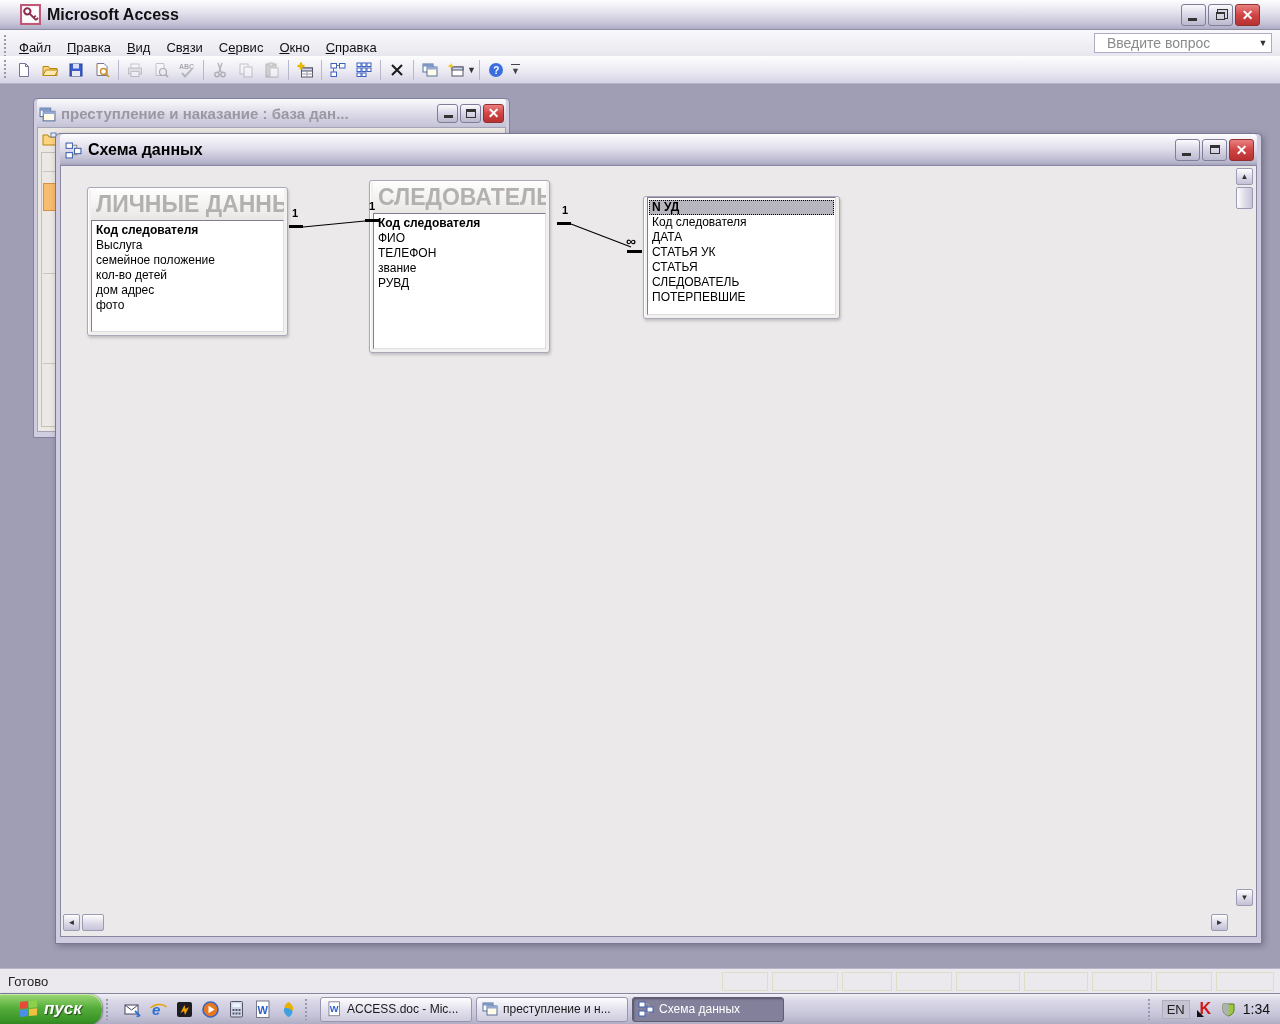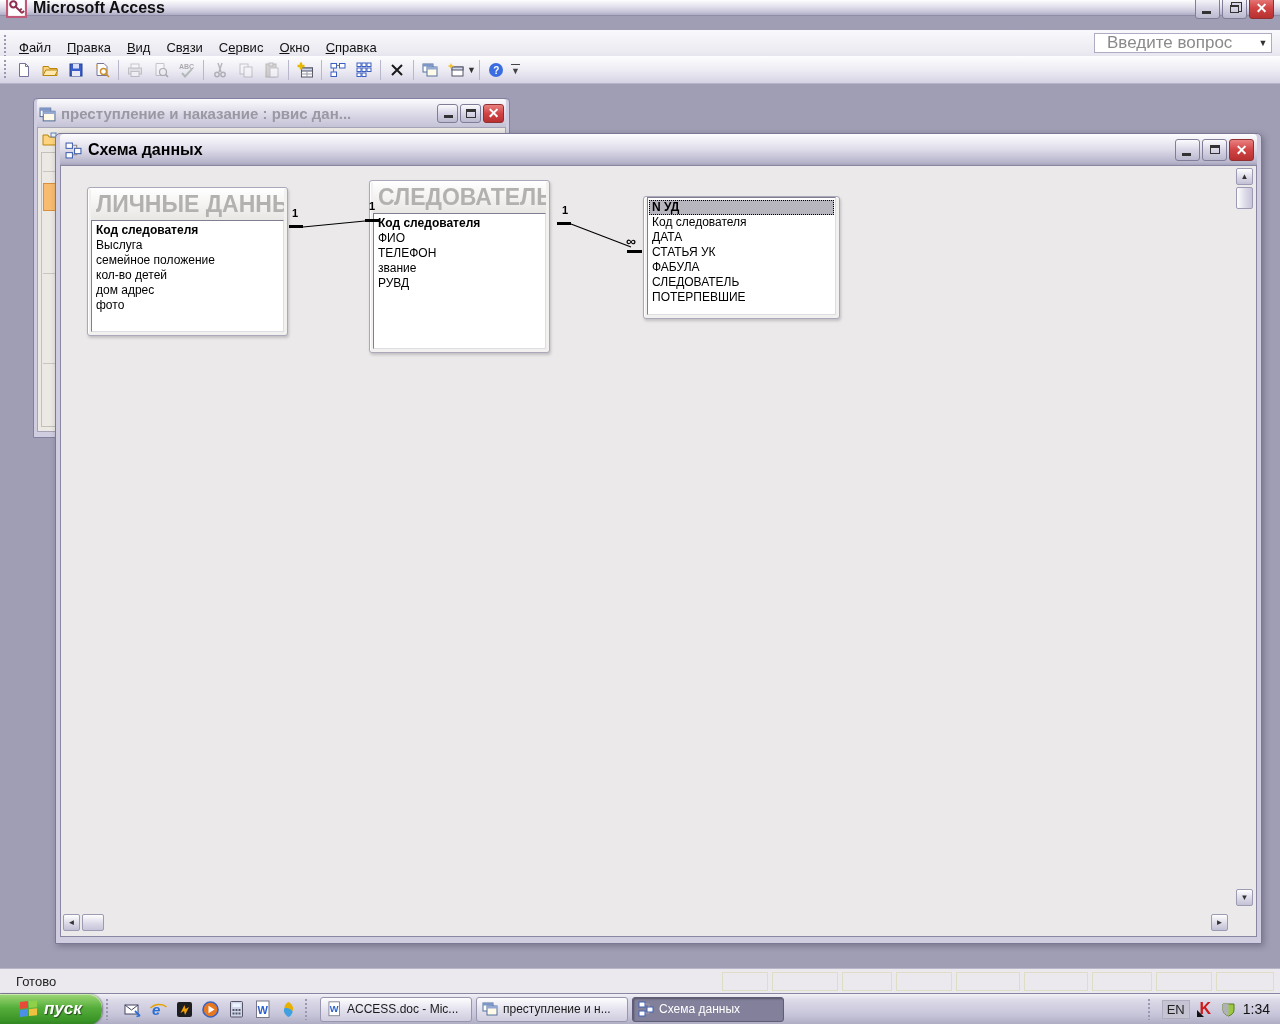--- a/index.html
+++ b/index.html
@@ -1,22 +1,22 @@
 <!DOCTYPE html>
 <html><head>
 <meta charset="utf-8">
 <style>
   * { margin:0; padding:0; box-sizing:border-box; }
   html,body { width:1280px; height:1024px; overflow:hidden; font-family:"Liberation Sans",sans-serif; }
   body { background:#a09eb4; position:relative; }
 
   
-  .titlebar { position:absolute; left:0; top:0; width:1280px; height:16px;
+  .titlebar { position:absolute; left:0; top:0; width:1280px; height:30px;
     background:linear-gradient(#fefefe,#e2e0ec 45%,#c6c4d8 80%,#aeacc4);
-    display:flex; align-items:center; padding:0 6px; border-bottom:1px solid #8f8da8; }
+    display:flex; align-items:center; padding:0 20px; border-bottom:1px solid #8f8da8; }
   .titlebar .appicon { width:21px; height:21px; margin-right:6px; }
   .titlebar .ttext { font-size:16px; font-weight:bold; color:#111; flex:1; }
   .winbtns { display:flex; gap:2px; }
   .wbtn { width:25px; height:22px; border:1px solid #7f7d98; border-radius:3px;
     background:linear-gradient(#fbfbfd,#d8d6e6 50%,#bbb9ce); position:relative; cursor:default;
     display:flex; align-items:center; justify-content:center; }
   .wbtn.close { background:linear-gradient(#e98080,#d14444 50%,#b83030); border-color:#903030;
     color:#fff; font-weight:bold; font-size:14px; }
   .wbtn .mingl { position:absolute; left:6px; bottom:4px; width:9px; height:3px; background:#333; }
   .wbtn .maxgl { width:10px; height:9px; border:1px solid #333; border-top:3px solid #333; }
@@ -27,21 +27,21 @@
   
   .menubar { position:absolute; left:0; top:30px; width:1280px; height:36px;
     background:linear-gradient(#f9f8fb,#ecebf2 60%,#dddbe8); display:flex; align-items:center;
     border-bottom:1px solid #cfcde0; }
   .grip { width:5px; height:70%; margin:0 3px;
     background:repeating-linear-gradient(#9a98b0 0 2px, transparent 2px 4px); background-size:2px 100%; background-repeat:no-repeat; background-position:1px 0; }
   .menu-item { padding:3px 8px; font-size:13px; color:#111; cursor:default; }
   .menu-item u { text-decoration:underline; }
   .question-box { position:absolute; right:8px; top:3px; width:178px; height:20px;
     background:#fff; border:1px solid #aeacc4; display:flex; align-items:center; }
-  .question-box .qtext { flex:1; color:#8a8a8a; font-size:17px; padding-left:12px; }
+  .question-box .qtext { flex:1; color:#8a8a8a; font-size:14px; padding-left:12px; }
   .question-box .qarrow { width:16px; text-align:center; font-size:9px; color:#333; }
 
   
   .toolbar { position:absolute; left:0; top:56px; width:1280px; height:28px;
     background:linear-gradient(#fdfdfe,#ecebf3 55%,#d5d3e4); display:flex; align-items:center;
     border-bottom:1px solid #b5b3c8; }
   .tb-btn { width:24px; height:24px; border:1px solid transparent; border-radius:2px;
     display:flex; align-items:center; justify-content:center; margin:0 1px; cursor:default; }
   .tb-btn svg { width:16px; height:16px; }
   .tb-btn.disabled { opacity:.38; filter:grayscale(80%); }
@@ -105,21 +105,21 @@
   .dg-field { font-size:12px; line-height:15px; padding:0 3px; color:#000; white-space:nowrap; cursor:default; }
   .dg-field.pk { font-weight:bold; }
   .dg-field.selected { background:#b7b6be; outline:1px dotted #000; outline-offset:-1px; }
 
   .rel-svg { position:absolute; left:0; top:0; pointer-events:none; }
   .rel-svg text { font-family:"Liberation Sans",sans-serif; font-weight:bold; }
 
   
   .statusbar { position:absolute; left:0; top:968px; width:1280px; height:25px;
     background:#ebe9ee; border-top:1px solid #b8b6c8; display:flex; align-items:center; font-size:13px; color:#222; }
-  .statusbar .stat-text { padding-left:16px; flex:1; }
+  .statusbar .stat-text { padding-left:8px; flex:1; }
   .stat-pane { height:19px; border:1px solid #dedec6; margin-right:4px; }
 
   
   .tbar { position:absolute; left:0; top:993px; width:1280px; height:31px;
     background:linear-gradient(#f2f1f7,#dcdae8 20%,#c6c4d8 70%,#b0aec4); border-top:1px solid #8886a0;
     display:flex; align-items:center; }
   .startbtn { width:102px; height:31px; border-radius:0 14px 14px 0;
     background:linear-gradient(#9fd878,#55ae3a 45%,#3a9427 85%,#2f8220);
     box-shadow:inset 0 1px 0 #c8eaae, 1px 0 2px rgba(0,0,0,.4);
     display:flex; align-items:center; justify-content:center; gap:6px; cursor:default; }
@@ -326,21 +326,21 @@
   <div class="dbwin">
     <div class="dtitle">
       <span class="dicon">
         <svg viewBox="0 0 16 16">
             <rect x="1" y="2" width="10" height="8" fill="#fff" stroke="#55709a"></rect>
             <rect x="1" y="2" width="10" height="2.5" fill="#7c96c8"></rect>
             <rect x="4" y="5" width="11" height="9" fill="#fffbe8" stroke="#55709a"></rect>
             <rect x="4" y="5" width="11" height="2.5" fill="#93a8d2"></rect>
           </svg>
       </span>
-      <span class="dtext">преступление и наказание : рвис дан...</span>
+      <span class="dtext">преступление и наказание : база дан...</span>
       <span class="winbtns">
         <span class="wbtn wbtn-s">
             <i class="mingl"></i>
           </span>
         <span class="wbtn wbtn-s">
             <i class="maxgl"></i>
           </span>
         <span class="wbtn wbtn-s close">✕</span>
       </span>
     </div>
@@ -403,21 +403,21 @@
               <div class="dg-field">звание</div>
               <div class="dg-field">РУВД</div>
             </div>
           </div>
           <div class="dg-table" style="left: 582px; top: 30px; width: 197px;">
             <div class="dg-fields" style="height: 118px;">
               <div class="dg-field pk selected">N УД</div>
               <div class="dg-field">Код следователя</div>
               <div class="dg-field">ДАТА</div>
               <div class="dg-field">СТАТЬЯ УК</div>
-              <div class="dg-field">ФАБУЛА</div>
+              <div class="dg-field">СТАТЬЯ</div>
               <div class="dg-field">СЛЕДОВАТЕЛЬ</div>
               <div class="dg-field">ПОТЕРПЕВШИЕ</div>
             </div>
           </div>
         </div>
 
       <svg class="rel-svg" width="1197" height="770">
         <line x1="242" y1="61" x2="304" y2="55" stroke="#000" stroke-width="1.2"></line>
         <rect x="228" y="59" width="14" height="3" fill="#000"></rect>
         <rect x="304" y="53" width="14" height="3" fill="#000"></rect>

